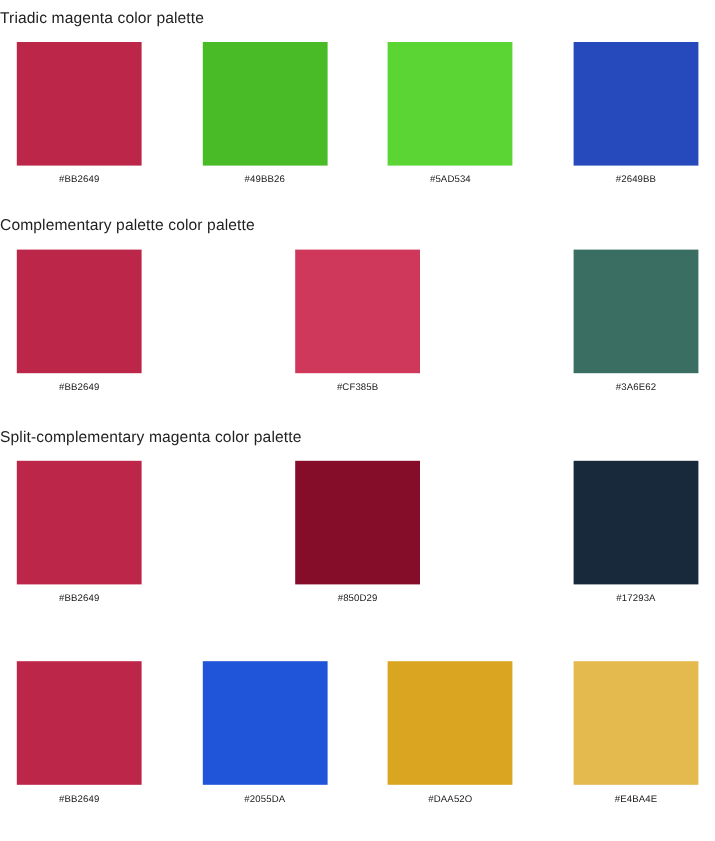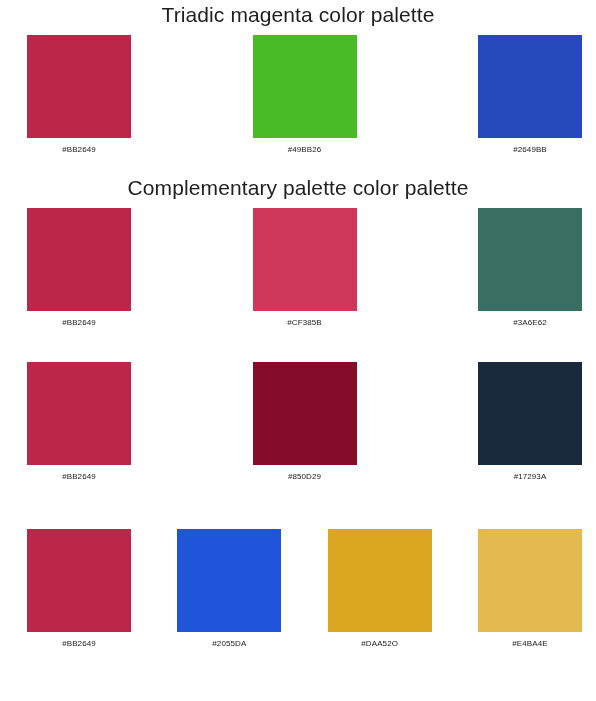--- a/index.html
+++ b/index.html
@@ -18,36 +18,34 @@
     width: 596px;
     height: 701px;
     position: relative;
     box-sizing: border-box;
   }
   .palette-section {
     width: 100%;
     box-sizing: border-box;
   }
   .palette-title {
-    text-align: center;
-    font-size: 21px;
+    font-size: 13px;
     font-weight: 400;
     line-height: 22px;
     color: #1f1f1f;
     letter-spacing: 0.1px;
     margin: 0;
     padding: 0;
   }
   .swatch-row {
     display: flex;
     justify-content: space-between;
     padding: 0 14px 0 14px;
     box-sizing: border-box;
     margin-top: 9px;
-    margin-left: 13px;
   }
   .swatch-cell {
     width: 104px;
     display: flex;
     flex-direction: column;
     align-items: center;
   }
   .swatch-chip {
     width: 104px;
     height: 103px;
@@ -78,20 +76,24 @@
     <div class="swatch-row">
       <div class="swatch-cell">
         <span class="swatch-chip" style="background-color: rgb(187, 38, 73);"></span>
         <span class="swatch-label">#BB2649</span>
       </div>
       <div class="swatch-cell">
         <span class="swatch-chip" style="background-color: rgb(73, 187, 38);"></span>
         <span class="swatch-label">#49BB26</span>
       </div>
       <div class="swatch-cell">
+        <span class="swatch-chip" style="background-color: rgb(90, 213, 52);"></span>
+        <span class="swatch-label">#5AD534</span>
+      </div>
+      <div class="swatch-cell">
         <span class="swatch-chip" style="background-color: rgb(38, 73, 187);"></span>
         <span class="swatch-label">#2649BB</span>
       </div>
     </div>
   </section>
 
   <section class="palette-section" id="section-1">
     <h2 class="palette-title">Complementary palette color palette</h2>
     <div class="swatch-row">
       <div class="swatch-cell">
@@ -103,20 +105,21 @@
         <span class="swatch-label">#CF385B</span>
       </div>
       <div class="swatch-cell">
         <span class="swatch-chip" style="background-color: rgb(58, 110, 98);"></span>
         <span class="swatch-label">#3A6E62</span>
       </div>
     </div>
   </section>
 
   <section class="palette-section" id="section-2">
+    <h2 class="palette-title">Split-complementary magenta color palette</h2>
     <div class="swatch-row">
       <div class="swatch-cell">
         <span class="swatch-chip" style="background-color: rgb(187, 38, 73);"></span>
         <span class="swatch-label">#BB2649</span>
       </div>
       <div class="swatch-cell">
         <span class="swatch-chip" style="background-color: rgb(133, 13, 41);"></span>
         <span class="swatch-label">#850D29</span>
       </div>
       <div class="swatch-cell">

